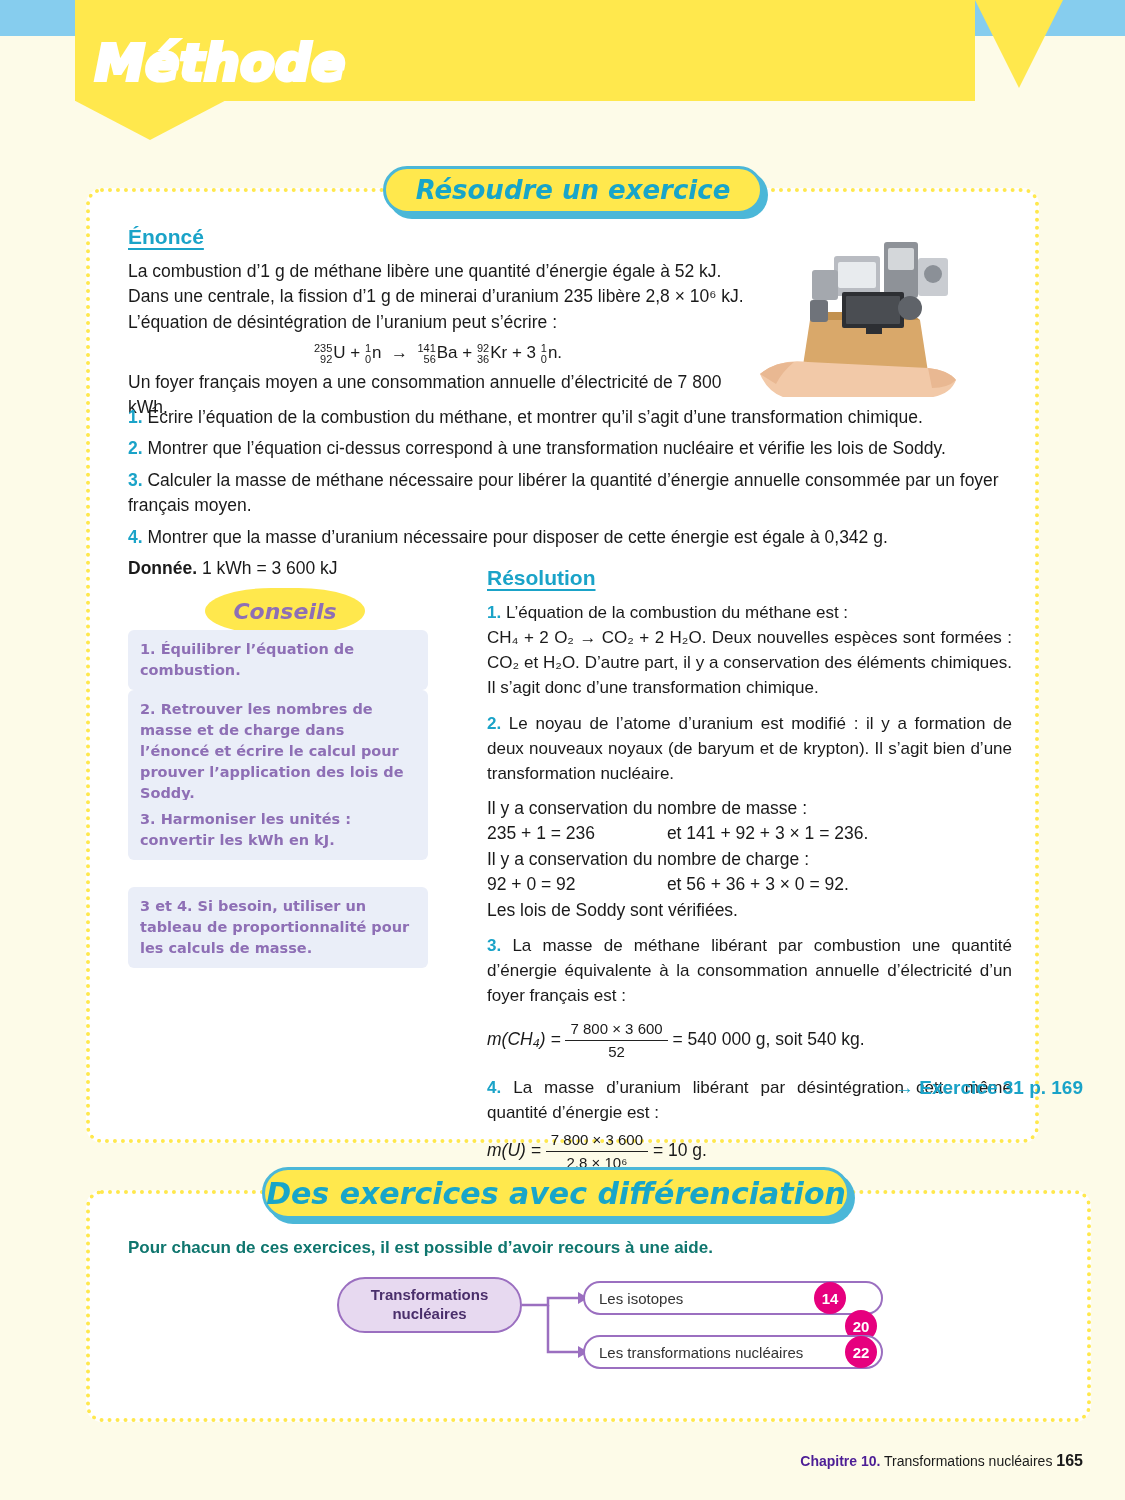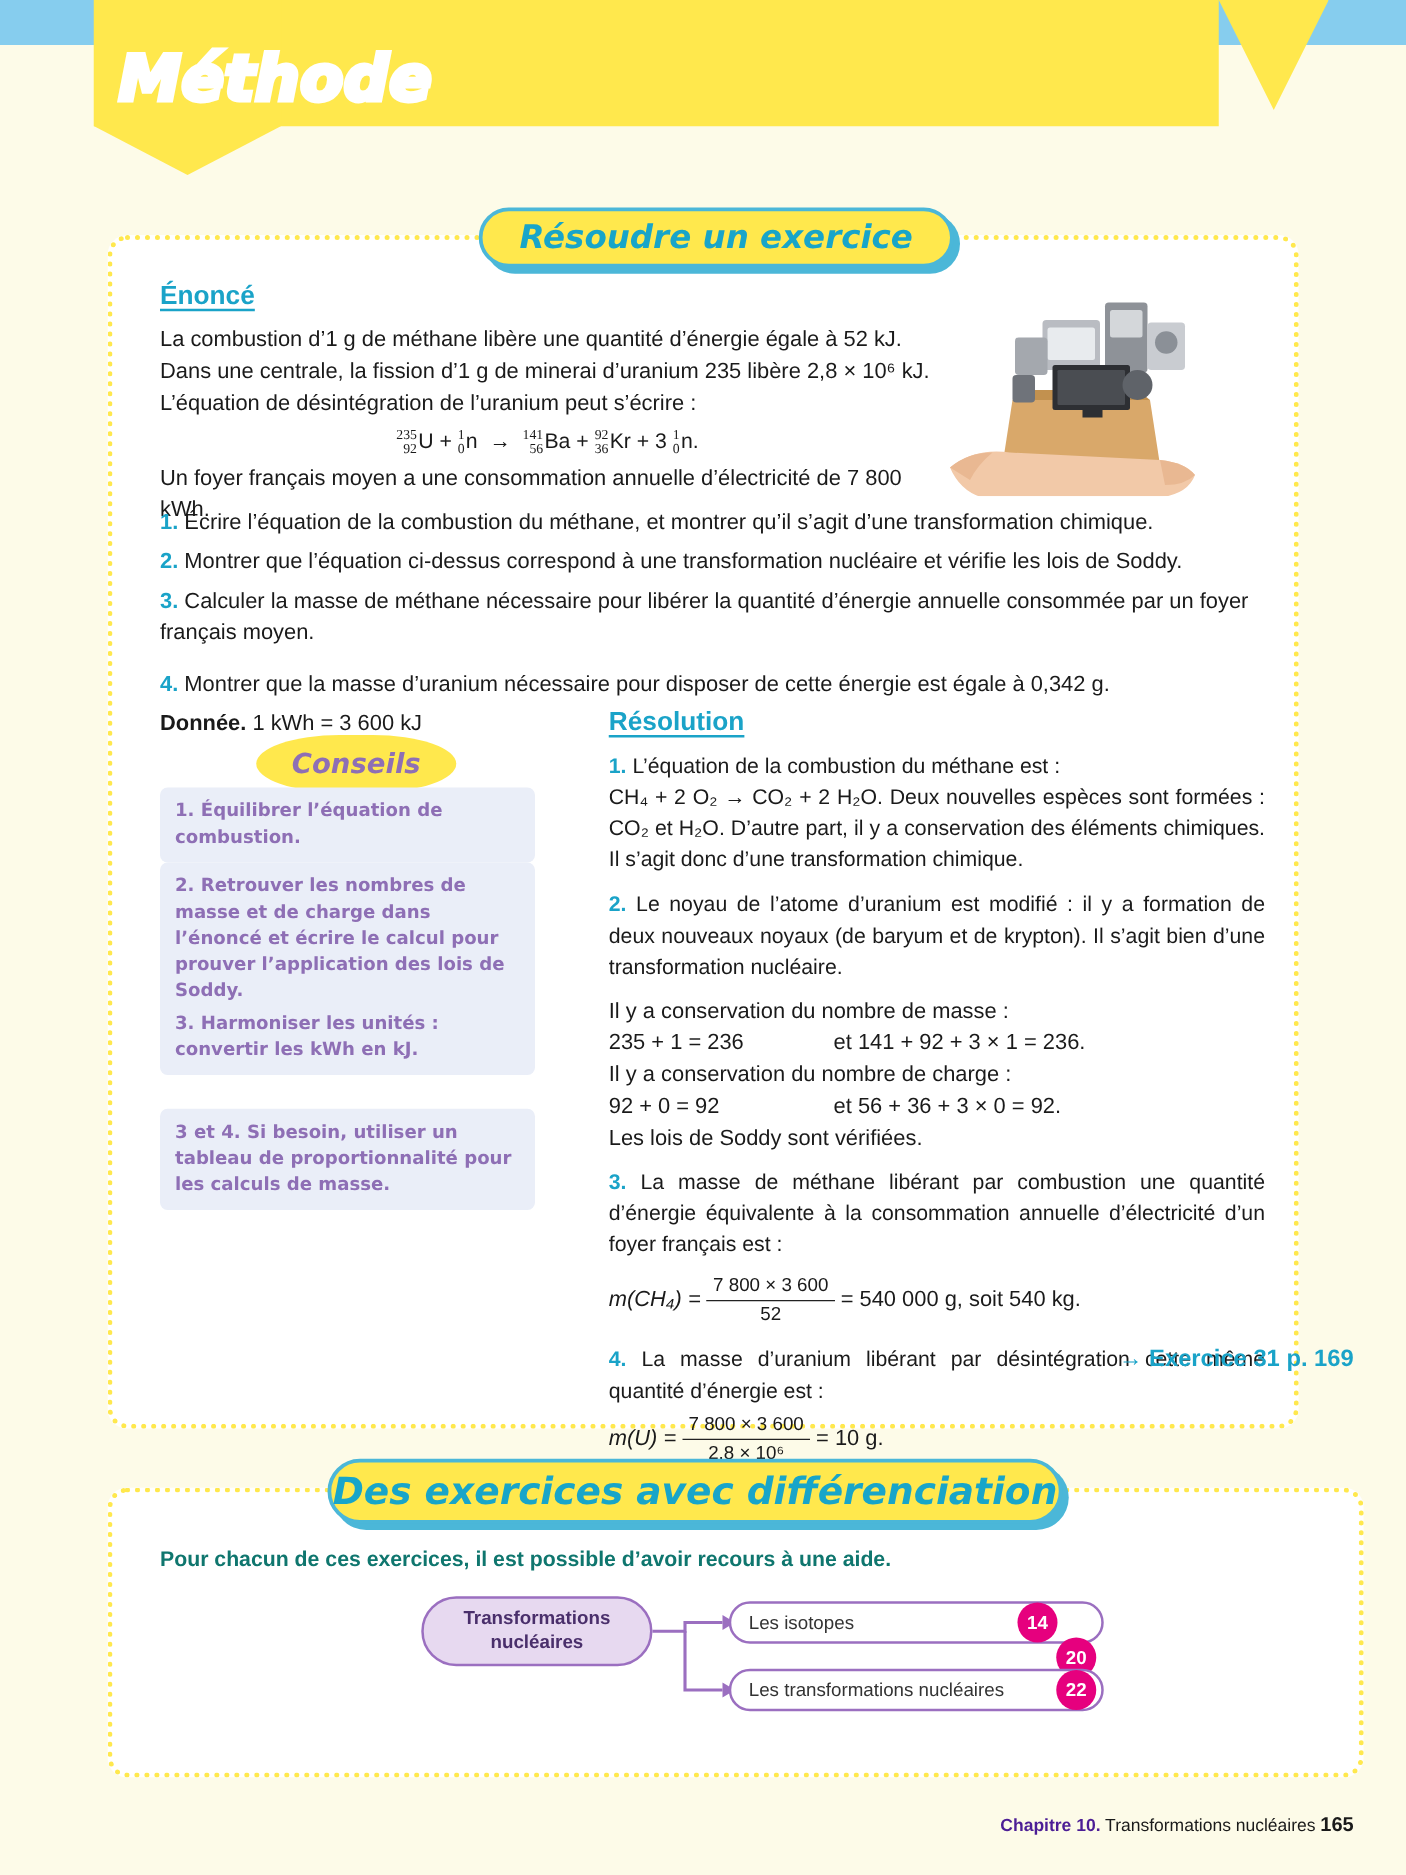--- a/index.html
+++ b/index.html
@@ -82,21 +82,21 @@
     font-family:"Liberation Sans", sans-serif;
   }
   .bluenum { color:#1aa3c8; font-weight:bold; }
 
   .enonce { position:absolute; left:128px; top:225px; width:620px; }
   .enonce-wide { position:absolute; left:128px; top:405px; width:890px; }
 
   .equation {
     text-align:center; font-size:17px; margin:6px 0 4px 0;
   }
-  .iso { display:inline-block; vertical-align:middle; font-size:11px; line-height:1.0; text-align:right; margin-right:1px;font-family:Liberation Serif, serif;}
+  .iso { display:inline-block; vertical-align:middle; font-size:11px; line-height:1.0; text-align:right; margin-right:1px;}
   .iso b { display:block; font-weight:normal; }
 
   
   .photo {
     position:absolute; left:750px; top:222px; width:240px; height:175px;
     border-radius:4px;
     overflow:hidden;
   }
 
   
@@ -227,21 +227,21 @@
 
   <div class="enonce-wide">
     <div class="body-txt" style="margin-bottom:6px;">
       <span class="bluenum">1.</span>
       <span>Écrire l’équation de la combustion du méthane, et montrer qu’il s’agit d’une transformation chimique.</span>
     </div>
     <div class="body-txt" style="margin-bottom:6px;">
       <span class="bluenum">2.</span>
       <span>Montrer que l’équation ci-dessus correspond à une transformation nucléaire et vérifie les lois de Soddy.</span>
     </div>
-    <div class="body-txt" style="margin-bottom:16px;">
+    <div class="body-txt" style="margin-bottom:6px;">
       <span class="bluenum">3.</span>
       <span>Calculer la masse de méthane nécessaire pour libérer la quantité d’énergie annuelle consommée par un foyer français moyen.</span>
     </div>
     <div class="body-txt" style="margin-bottom:6px;">
       <span class="bluenum">4.</span>
       <span>Montrer que la masse d’uranium nécessaire pour disposer de cette énergie est égale à 0,342 g.</span>
     </div>
     <div class="body-txt">
       <b>Donnée.</b>
       <span>1 kWh = 3 600 kJ</span>

